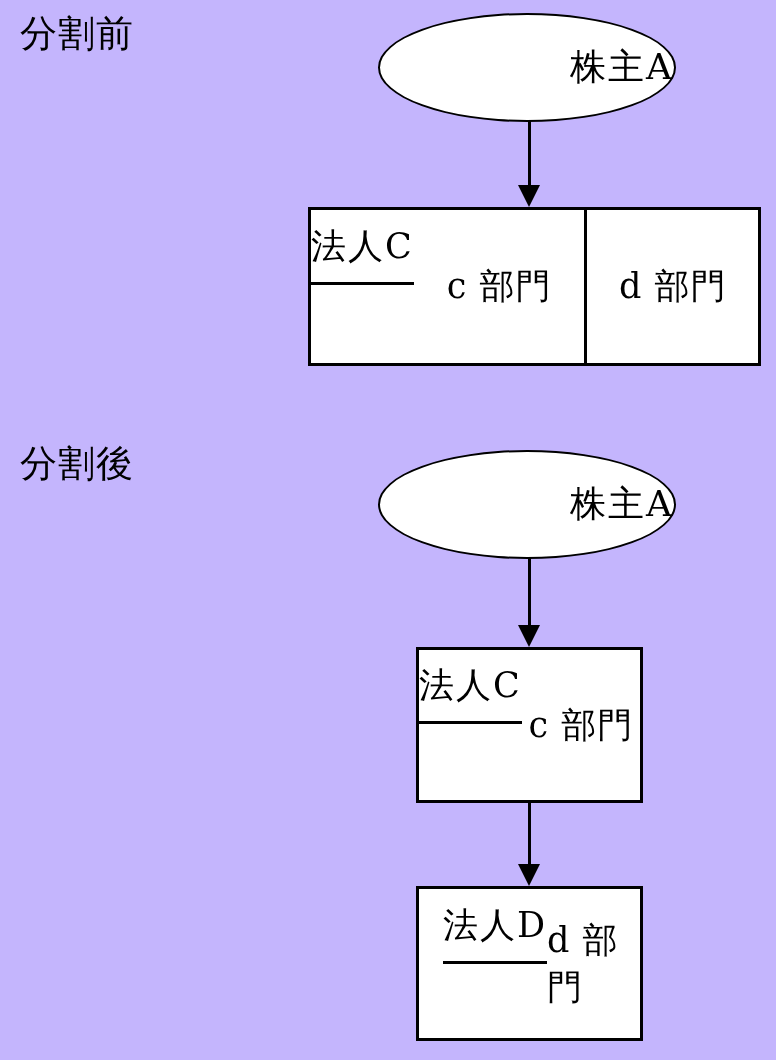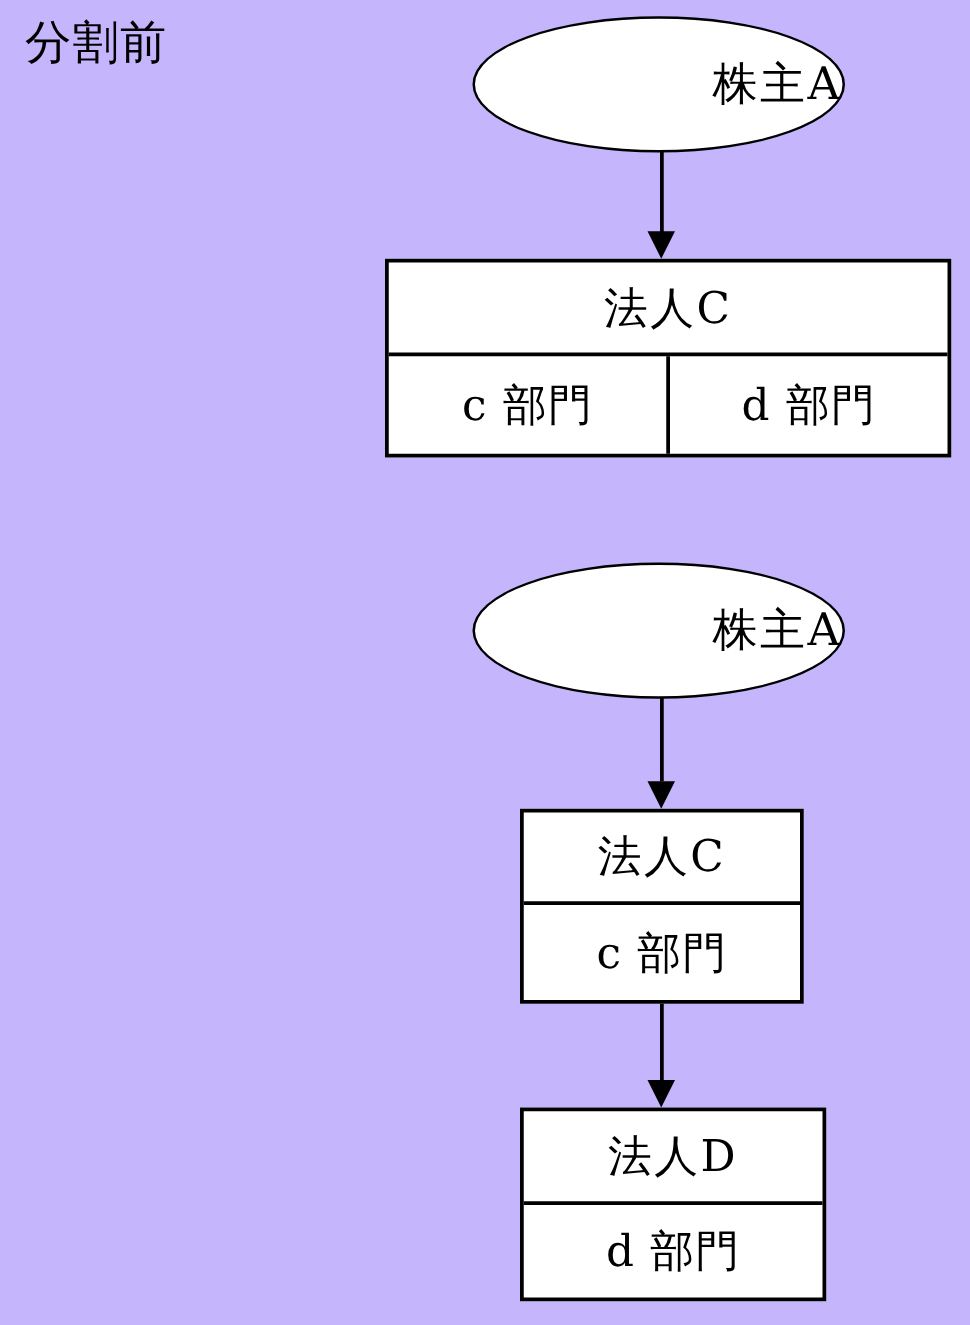--- a/index.html
+++ b/index.html
@@ -49,21 +49,21 @@
     border-left: 11.5px solid transparent;
     border-right: 11.5px solid transparent;
     border-top: 22px solid #000000;
   }
   .org-box {
     position: absolute;
     border: 3px solid #000000;
     box-sizing: border-box;
     background: #ffffff;
     display: flex;
-    flex-direction: column;
+    flex-direction: row;
   }
   .org-box .name-cell {
     flex: 0 0 auto;
     border-bottom: 3px solid #000000;
     display: flex;
     align-items: center;
     justify-content: center;
     font-size: 35px;
     letter-spacing: 2px;
   }
@@ -102,21 +102,21 @@
 
   
   #label-after { left: 20px; top: 444px; }
   #ellipse-after { left: 378px; top: 450px; }
   #arrow2-line { left: 528px; top: 558px; height: 67px; }
   #arrow2-head { left: 518px; top: 625px; }
   #box-after-c { left: 416px; top: 647px; width: 227px; height: 156px; }
   #box-after-c .name-cell { height: 71px; }
   #arrow3-line { left: 528px; top: 803px; height: 61px; }
   #arrow3-head { left: 518px; top: 864px; }
-  #box-after-d { left: 416px; top: 886px; width: 245px; height: 155px; }
+  #box-after-d { left: 416px; top: 886px; width: 227px; height: 155px; padding-left: 24px; }
   #box-after-d .name-cell { height: 72px; }
 </style>
 </head>
 <body>
 
 <div class="canvas">
 
   <div class="section-label" id="label-before">分割前</div>
 
   <div class="ellipse" id="ellipse-before">
@@ -129,20 +129,21 @@
   </div>
 
   <div class="org-box" id="box-before">
     <div class="name-cell">法人C</div>
     <div class="division-row">
       <div class="division-cell with-divider">c 部門</div>
       <div class="division-cell">d 部門</div>
     </div>
   </div>
 
+  <div class="section-label" id="label-after">分割後</div>
 
   <div class="ellipse" id="ellipse-after">
     <span>株主A</span>
   </div>
 
   <div>
     <div class="arrow-line" id="arrow2-line"></div>
     <div class="arrow-head" id="arrow2-head"></div>
   </div>
 

